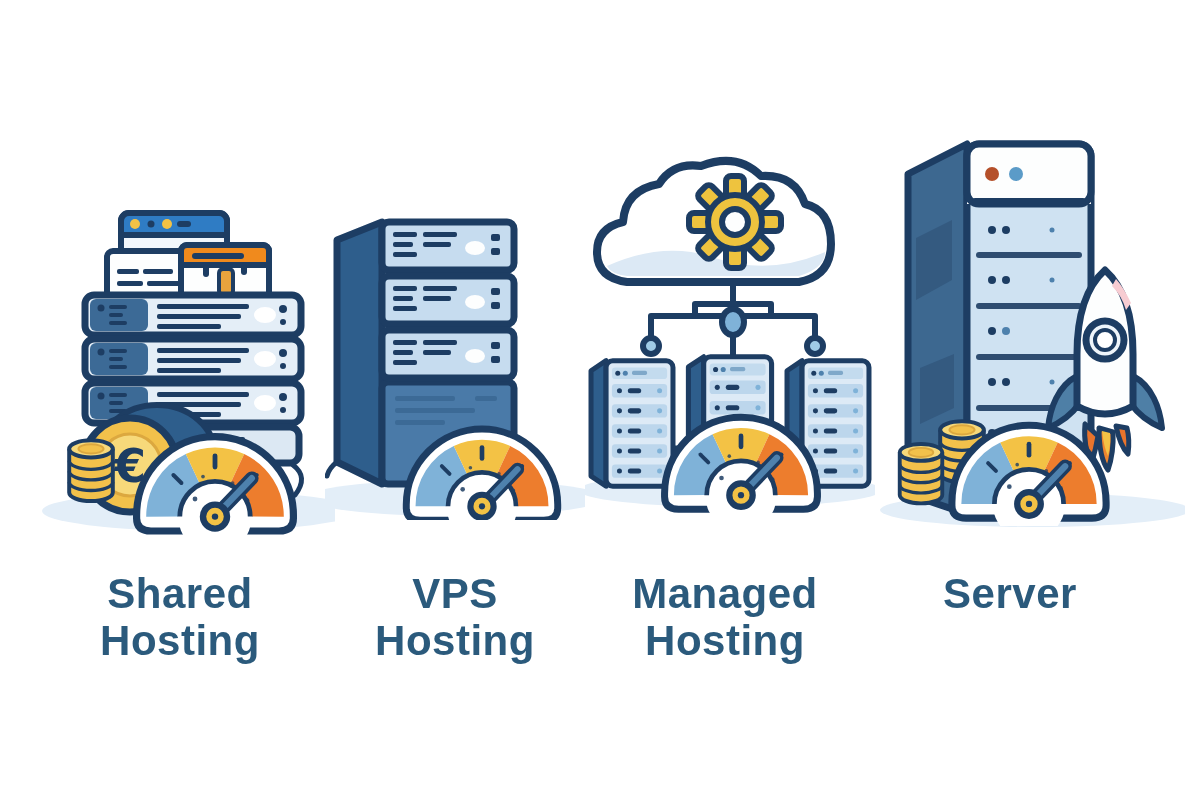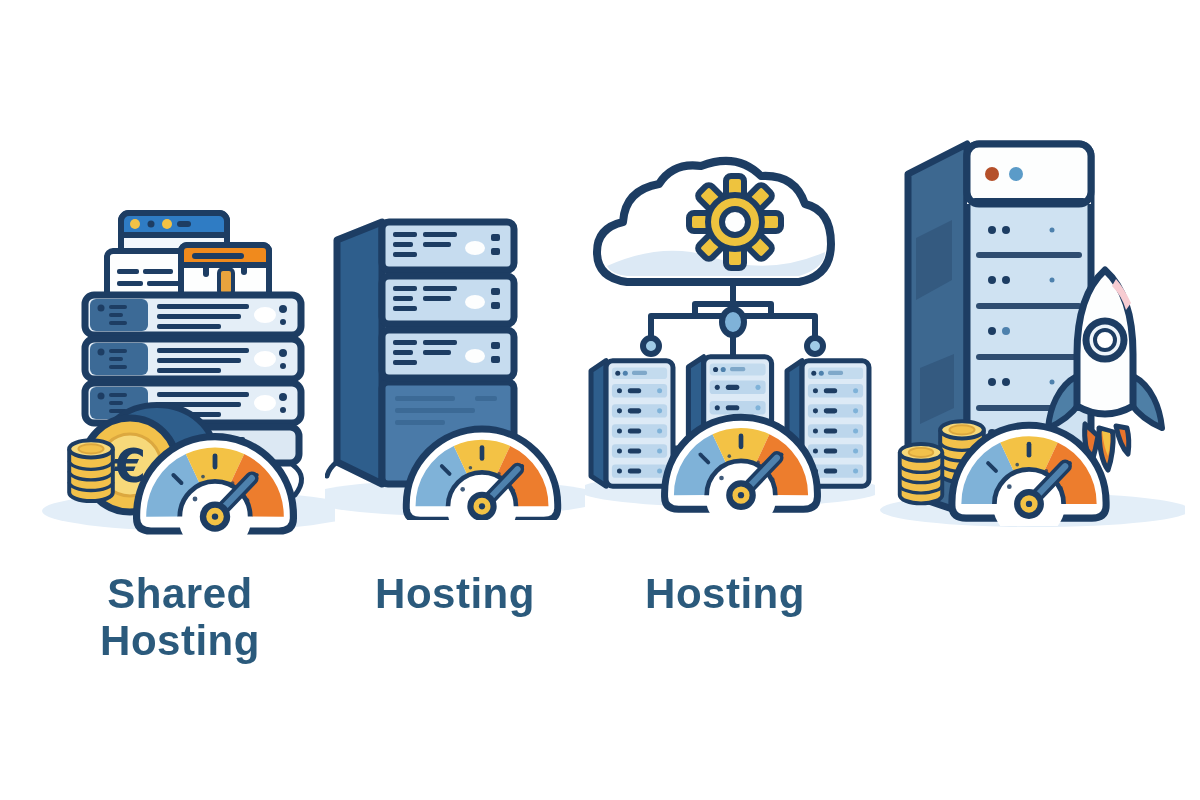--- a/index.html
+++ b/index.html
@@ -232,20 +232,21 @@
           <rect x="98" y="150" width="28" height="5" rx="2" fill="#1d3d63"></rect>
           <ellipse cx="150" cy="156" rx="10" ry="7" fill="#fdfefe"></ellipse>
           <rect x="166" y="142" width="9" height="7" rx="2" fill="#1d3d63"></rect>
           <rect x="166" y="156" width="9" height="7" rx="2" fill="#1d3d63"></rect>
         </g>
       </g>
 
       <use href="#gauge" x="72" y="212" width="170" height="116"></use>
     </svg>
     <div class="label">
+      <div>VPS</div>
       <div>Hosting</div>
     </div>
   </div>
 
   <div class="col" id="col-managed">
     <svg id="ill-managed" class="illustration" width="290" height="365" viewBox="0 0 290 365">
       <ellipse cx="145" cy="342" rx="152" ry="17" fill="#e3eef8"></ellipse>
 
       <g stroke="#1d3d63" stroke-width="6" fill="none" stroke-linejoin="round" stroke-linecap="round">
         <path d="M148 132 V156"></path>
@@ -277,20 +278,21 @@
           <rect x="104" y="65" width="92" height="18" rx="5" transform="rotate(90 150 74)"></rect>
           <rect x="104" y="65" width="92" height="18" rx="5" transform="rotate(135 150 74)"></rect>
         </g>
         <circle cx="150" cy="74" r="27" fill="#eec33e" stroke="#1d3d63" stroke-width="6"></circle>
         <circle cx="150" cy="74" r="13" fill="#fdfefe" stroke="#1d3d63" stroke-width="6"></circle>
       </g>
 
       <use href="#gauge" x="70" y="252" width="172" height="117"></use>
     </svg>
     <div class="label">
+      <div>Managed</div>
       <div>Hosting</div>
     </div>
   </div>
 
   <div class="col" id="col-dedicated">
     <svg id="ill-dedicated" class="illustration" width="305" height="415" viewBox="0 0 305 415">
       <ellipse cx="155" cy="392" rx="155" ry="17" fill="#e3eef8"></ellipse>
 
       <g>
         <polygon points="28,56 87,26 87,396 28,376" fill="#3d6890" stroke="#1d3d63" stroke-width="7" stroke-linejoin="round"></polygon>
@@ -340,16 +342,17 @@
         <circle cx="225" cy="222" r="19" fill="#eef5fb" stroke="#1d3d63" stroke-width="7"></circle>
         <circle cx="225" cy="222" r="10" fill="#ffffff" stroke="#1d3d63" stroke-width="4"></circle>
         <path d="M197 288 Q225 304 253 288" fill="none" stroke="#1d3d63" stroke-width="5"></path>
       </g>
 
       <use href="#coins" x="52" y="296" width="60" height="76"></use>
       <use href="#coins" x="12" y="318" width="58" height="76"></use>
       <use href="#gauge" x="62" y="290" width="174" height="118"></use>
     </svg>
     <div class="label">
+      <div>Server</div>
     </div>
   </div>
 
 </div>
 
 </body></html>

